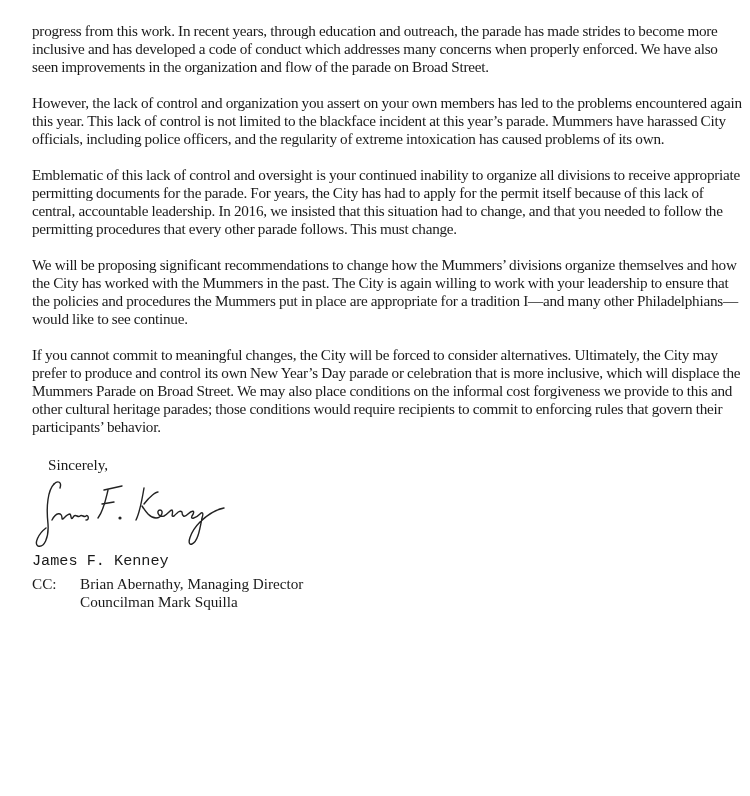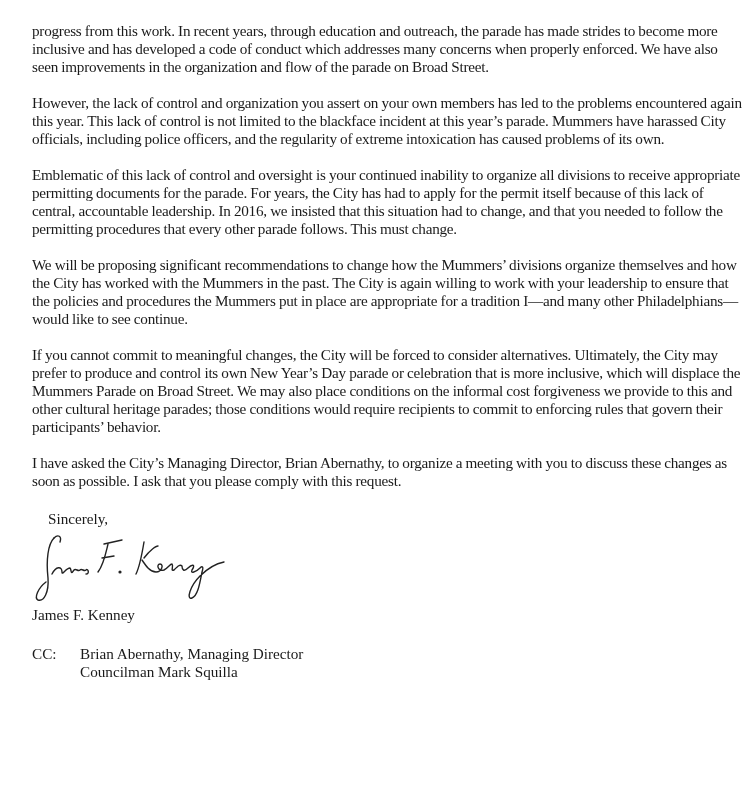--- a/index.html
+++ b/index.html
@@ -9,35 +9,34 @@
     color: #1a1a1a;
   }
   .page { position: absolute; left: 32px; top: 22px; width: 712px; }
   .para {
     font-size: 15.2px; line-height: 18px; margin: 0 0 18px 0;
     letter-spacing: -0.25px; word-spacing: -0.2px;
   }
   .closing { font-size: 15.2px; line-height: 18px; margin: 20px 0 0 16px; }
   .signature { height: 76px; width: 200px; margin-top: 2px; }
   .signature svg { display: block; }
-  .sig-name, .sig-title { font-size: 15.2px; line-height: 18px; margin: 0; }
-  .cc { display: flex; font-size: 15.2px; line-height: 18px; margin-top: 21px; }
+  .sig-name, .sig-title { font-size: 15.2px; line-height: 18px; margin: 0; font-family: Liberation Mono, monospace; }
+  .cc { display: flex; font-size: 15.2px; line-height: 18px; margin-top: 5px; }
   .cc-label { width: 48px; }
   .cc-list div { margin: 0; font-family: Liberation Serif, serif; }
 </style>
 </head>
 <body>
 
 <div class="page">
   <p class="para">progress from this work. In recent years, through education and outreach, the parade has made strides to become more inclusive and has developed a code of conduct which addresses many concerns when properly enforced. We have also seen improvements in the organization and flow of the parade on Broad Street.</p>
   <p class="para">However, the lack of control and organization you assert on your own members has led to the problems encountered again this year. This lack of control is not limited to the blackface incident at this year’s parade. Mummers have harassed City officials, including police officers, and the regularity of extreme intoxication has caused problems of its own.</p>
   <p class="para">Emblematic of this lack of control and oversight is your continued inability to organize all divisions to receive appropriate permitting documents for the parade. For years, the City has had to apply for the permit itself because of this lack of central, accountable leadership. In 2016, we insisted that this situation had to change, and that you needed to follow the permitting procedures that every other parade follows. This must change.</p>
   <p class="para">We will be proposing significant recommendations to change how the Mummers’ divisions organize themselves and how the City has worked with the Mummers in the past. The City is again willing to work with your leadership to ensure that the policies and procedures the Mummers put in place are appropriate for a tradition I—and many other Philadelphians—would like to see continue.</p>
   <p class="para">If you cannot commit to meaningful changes, the City will be forced to consider alternatives. Ultimately, the City may prefer to produce and control its own New Year’s Day parade or celebration that is more inclusive, which will displace the Mummers Parade on Broad Street. We may also place conditions on the informal cost forgiveness we provide to this and other cultural heritage parades; those conditions would require recipients to commit to enforcing rules that govern their participants’ behavior.</p>
-  <p class="para">I have asked the City’s Managing Director, Brian Abernathy, to organize a meeting with you to discuss these changes as soon as possible. I ask that you please comply with this request.</p>
 
   <p class="closing">Sincerely,</p>
 
   <div class="signature">
     <svg width="200" height="76" viewBox="0 0 200 76" fill="none" stroke="#222" stroke-width="1.4" stroke-linecap="round" stroke-linejoin="round">
       <path d="M22 8 C16 14 14 30 16 48 C17 62 12 72 6 70 C2 68 6 58 14 52"></path>
       <path d="M22 8 C26 4 30 6 28 12"></path>
       <path d="M20 44 C24 36 30 36 30 42 C30 46 34 38 38 38 C40 40 38 46 42 40 C44 38 46 42 48 40 C50 38 52 42 54 40 C56 38 58 44 54 44"></path>
       <path d="M76 14 C74 22 72 34 66 42"></path>
       <path d="M72 14 L90 10"></path>

